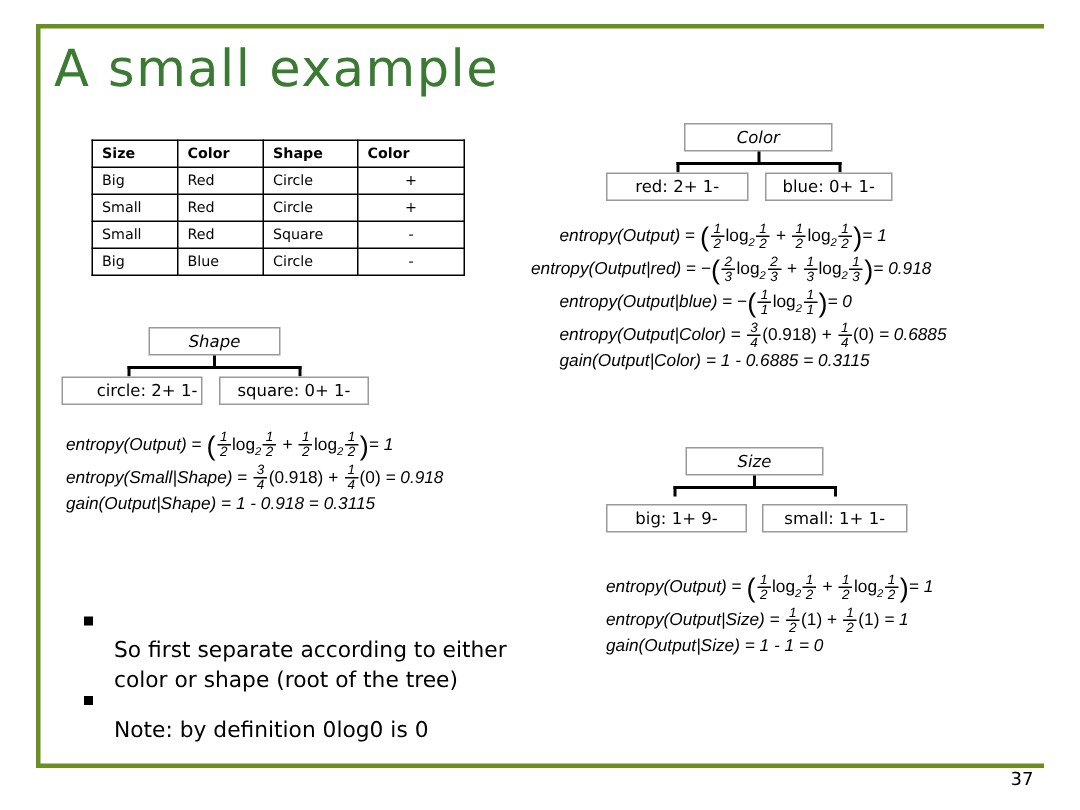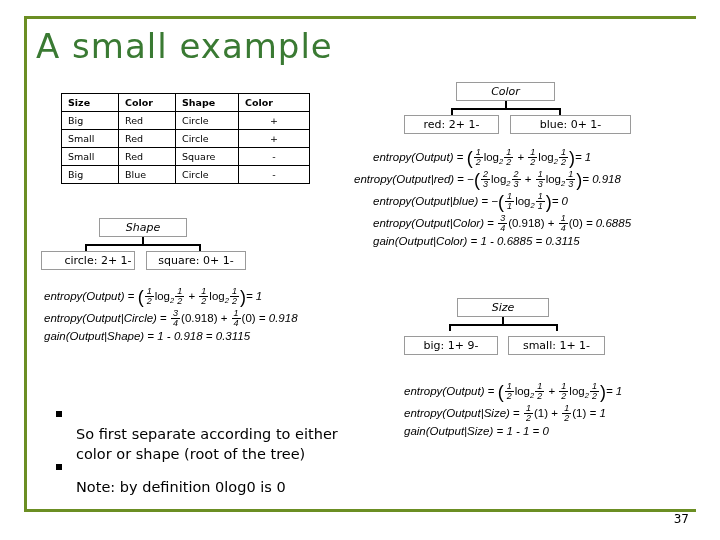--- a/index.html
+++ b/index.html
@@ -228,21 +228,21 @@
       </tr>
     </tbody>
   </table>
 
   <div class="node root" style="left:456px; top:82px; width:99px;">Color</div>
   <div class="edge" style="left:505px; top:101px; width:2px; height:8px;"></div>
   <div class="edge" style="left:451px; top:108px; width:110px; height:2px;"></div>
   <div class="edge" style="left:451px; top:108px; width:2px; height:7px;"></div>
   <div class="edge" style="left:559px; top:108px; width:2px; height:7px;"></div>
   <div class="node" style="left:404px; top:115px; width:95px;">red: 2+ 1-</div>
-  <div class="node" style="left:510px; top:115px; width:121px;">blue: 0+ 1-</div>
+  <div class="node" style="left:510px; top:115px; width:85px;">blue: 0+ 1-</div>
 
   <div class="formula" style="left:373px; top:148px;">
     <span>entropy(Output)</span><span class="op"> = </span><span class="paren">(</span><span class="frac">
         <span class="num">1</span>
         <span class="den">2</span>
       </span><span class="op">log</span><span class="sub">2</span><span class="frac">
         <span class="num">1</span>
         <span class="den">2</span>
       </span><span class="op"> + </span><span class="frac">
         <span class="num">1</span>
@@ -309,21 +309,21 @@
       </span><span class="op"> + </span><span class="frac">
         <span class="num">1</span>
         <span class="den">2</span>
       </span><span class="op">log</span><span class="sub">2</span><span class="frac">
         <span class="num">1</span>
         <span class="den">2</span>
       </span><span class="paren">)</span><span>= 1</span>
   </div>
 
   <div class="formula" style="left:44px; top:309px;">
-    <span>entropy(Output|Circle)</span><span class="op"> = </span><span class="frac">
+    <span>entropy(Small|Shape)</span><span class="op"> = </span><span class="frac">
         <span class="num">3</span>
         <span class="den">4</span>
       </span><span class="op">(0.918) + </span><span class="frac">
         <span class="num">1</span>
         <span class="den">4</span>
       </span><span class="op">(0) </span><span>= 0.918</span>
   </div>
 
   <div class="formula" style="left:44px; top:331px;">gain(Output|Shape) = 1 - 0.918 = 0.3115</div>
 

